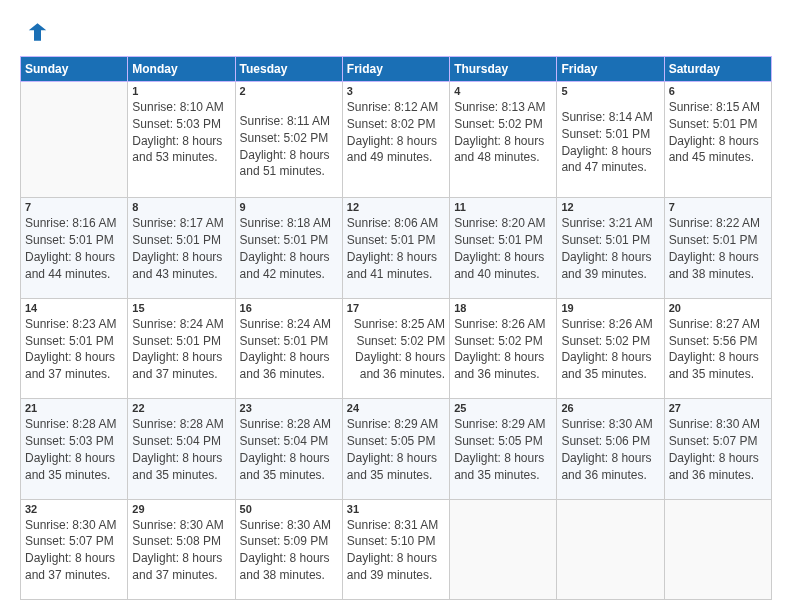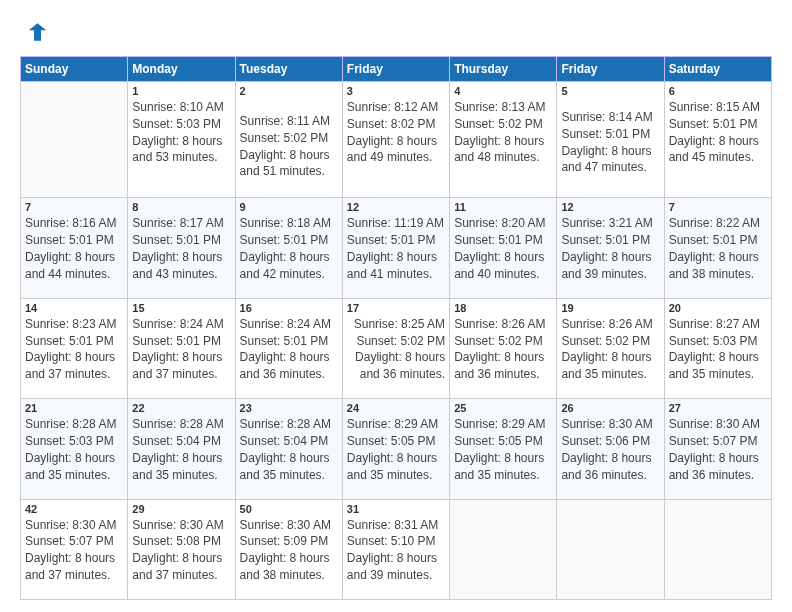--- a/index.html
+++ b/index.html
@@ -200,21 +200,21 @@
           </td>
           <td>
             <span class="day-num">9</span>
             <div class="cell-info" style="white-space: pre-line;">Sunrise: 8:18 AM
 Sunset: 5:01 PM
 Daylight: 8 hours
 and 42 minutes.</div>
           </td>
           <td>
             <span class="day-num">12</span>
-            <div class="cell-info" style="white-space: pre-line;">Sunrise: 11:19 AM
+            <div class="cell-info" style="white-space: pre-line;">Sunrise: 8:06 AM
 Sunset: 5:01 PM
 Daylight: 8 hours
 and 41 minutes.</div>
           </td>
           <td>
             <span class="day-num">11</span>
             <div class="cell-info" style="white-space: pre-line;">Sunrise: 8:20 AM
 Sunset: 5:01 PM
 Daylight: 8 hours
 and 40 minutes.</div>
@@ -273,21 +273,21 @@
           <td>
             <span class="day-num">19</span>
             <div class="cell-info" style="white-space: pre-line;">Sunrise: 8:26 AM
 Sunset: 5:02 PM
 Daylight: 8 hours
 and 35 minutes.</div>
           </td>
           <td>
             <span class="day-num">20</span>
             <div class="cell-info" style="white-space: pre-line;">Sunrise: 8:27 AM
-Sunset: 5:03 PM
+Sunset: 5:56 PM
 Daylight: 8 hours
 and 35 minutes.</div>
           </td>
         </tr>
         <tr>
           <td>
             <span class="day-num">21</span>
             <div class="cell-info" style="white-space: pre-line;">Sunrise: 8:28 AM
 Sunset: 5:03 PM
 Daylight: 8 hours
@@ -331,21 +331,21 @@
           <td>
             <span class="day-num">27</span>
             <div class="cell-info" style="white-space: pre-line;">Sunrise: 8:30 AM
 Sunset: 5:07 PM
 Daylight: 8 hours
 and 36 minutes.</div>
           </td>
         </tr>
         <tr>
           <td>
-            <span class="day-num">42</span>
+            <span class="day-num">32</span>
             <div class="cell-info" style="white-space: pre-line;">Sunrise: 8:30 AM
 Sunset: 5:07 PM
 Daylight: 8 hours
 and 37 minutes.</div>
           </td>
           <td>
             <span class="day-num">29</span>
             <div class="cell-info" style="white-space: pre-line;">Sunrise: 8:30 AM
 Sunset: 5:08 PM
 Daylight: 8 hours

